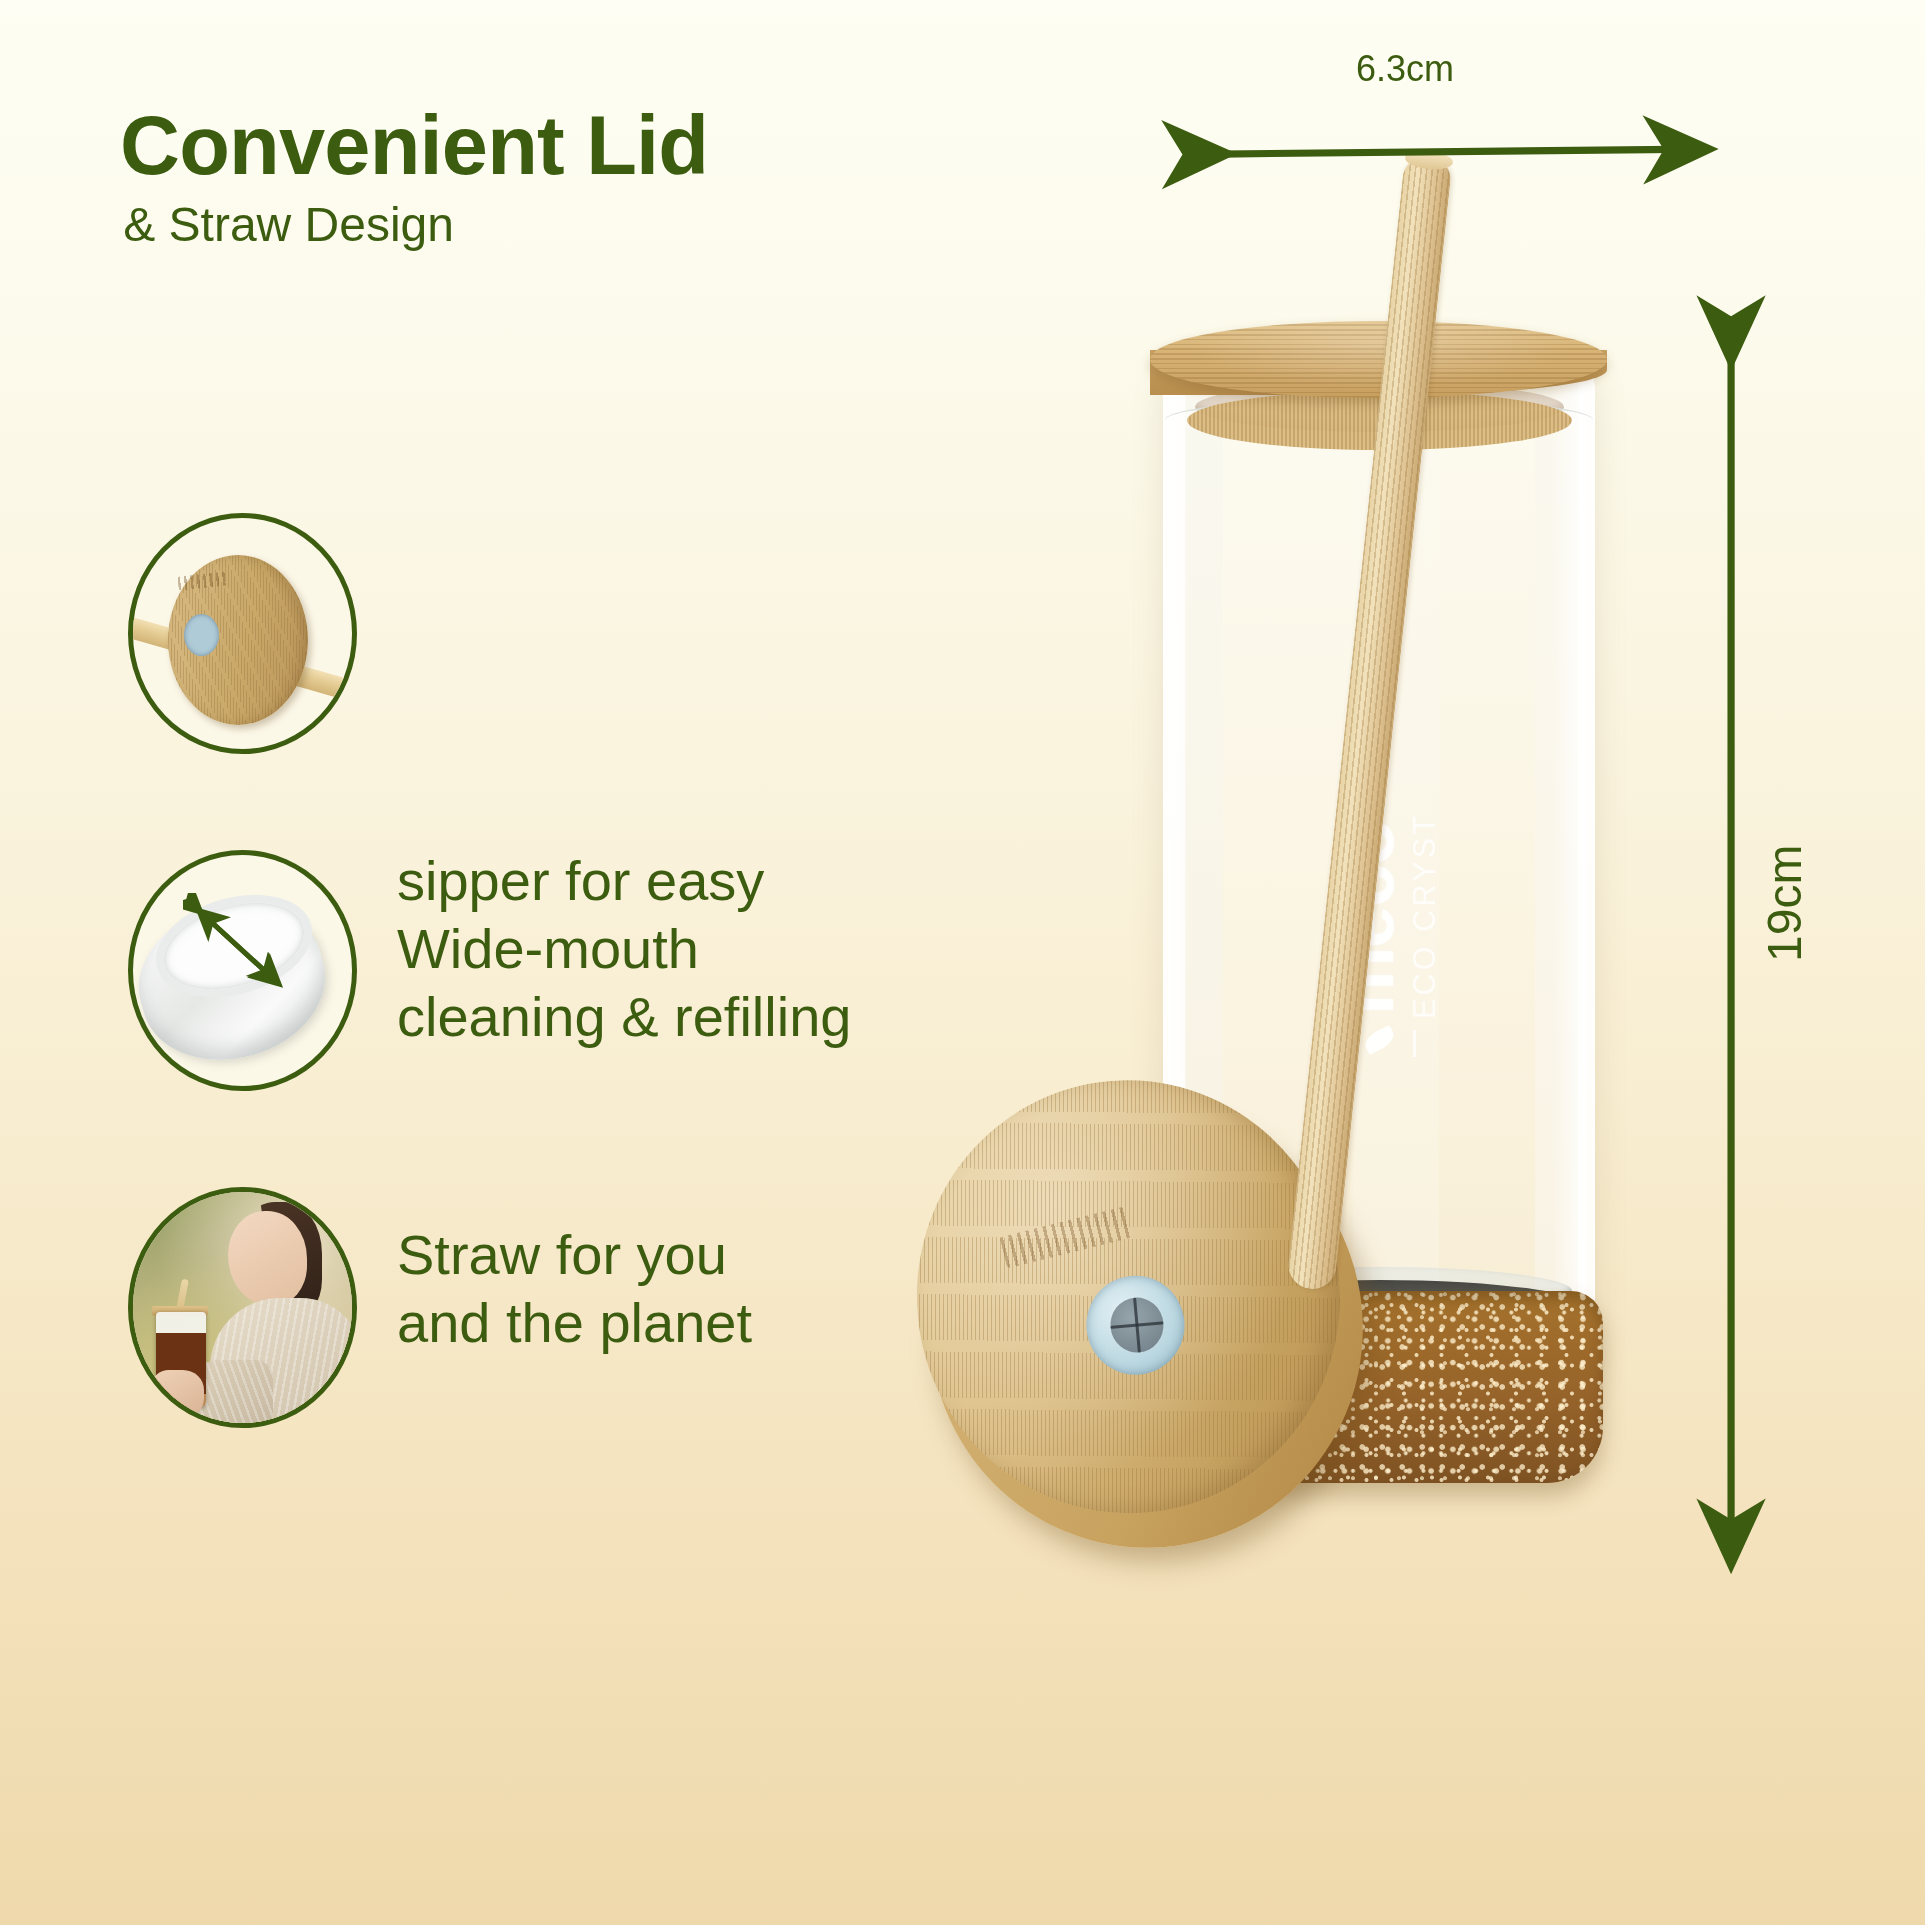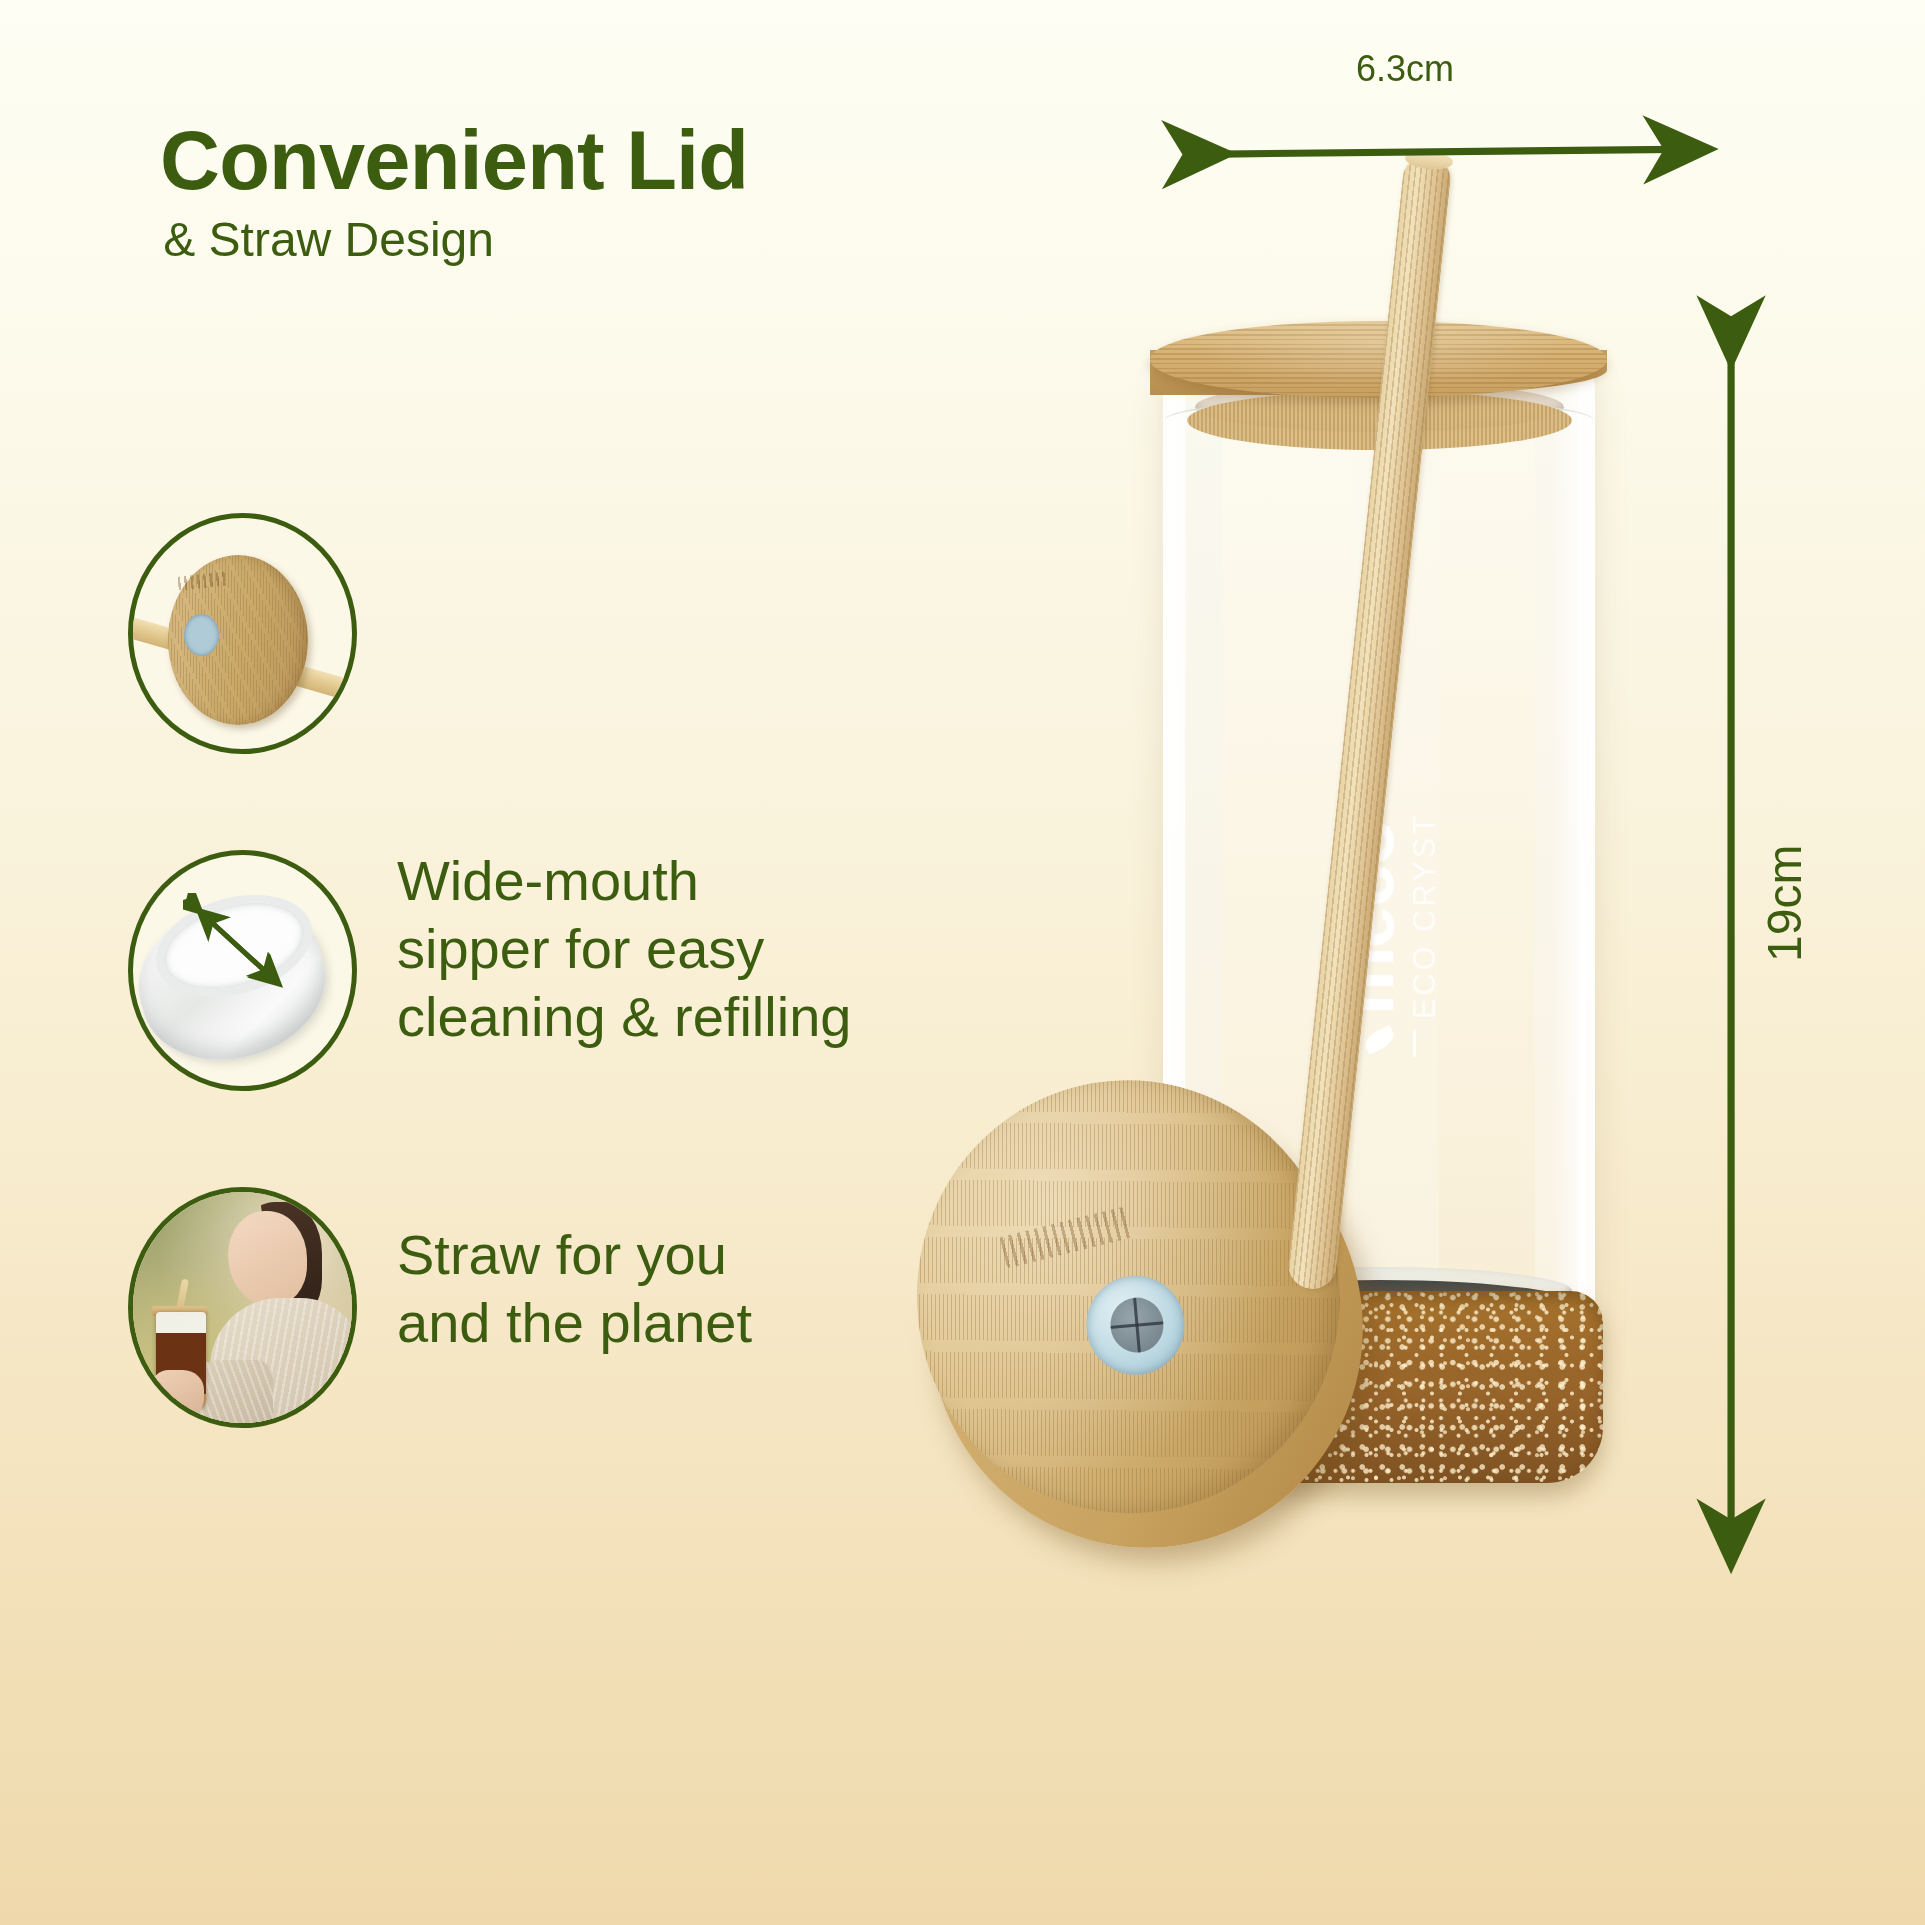--- a/index.html
+++ b/index.html
@@ -4,21 +4,21 @@
 <style>
   * { margin:0; padding:0; box-sizing:border-box; }
   html,body { width:1926px; height:1926px; overflow:hidden; }
   body {
     font-family:"Liberation Sans", sans-serif;
     background:linear-gradient(180deg,#FEFEF4 0%, #FCFAEB 18%, #FAF4DF 38%, #F8EDD0 58%, #F4E3BE 78%, #EFD9AC 100%);
     position:relative;
   }
 
   
-  #headline { position:absolute; left:120px; top:119px; width:882px;margin-left:40px; }
+  #headline { position:absolute; left:120px; top:104px; width:882px; }
   #headline .l1 {
     font-size:83px; font-weight:bold; color:#3C5C10;
     letter-spacing:-0.8px; line-height:1.0;
   }
   #headline .l2 {
     font-size:48px; font-weight:400; color:#3C5C10;
     line-height:1.05; margin-top:13px; margin-left:3.2px;
   }
 
   #features { position:absolute; left:120px; top:513px; width:922px; }
@@ -348,22 +348,22 @@
           <marker id="mB" markerWidth="7" markerHeight="7" refX="5.4" refY="3.5" orient="auto">
             <path d="M0,0 L7,3.5 L0,7 L1.8,3.5 Z" fill="#3C5C10"></path>
           </marker>
         </defs>
         <line x1="118" y1="112" x2="20" y2="22" stroke="#3C5C10" stroke-width="6" marker-start="url(#mB)" marker-end="url(#mA)" transform="rotate(180 69 67)"></line>
         <line x1="22" y1="24" x2="116" y2="110" stroke="#3C5C10" stroke-width="6" marker-end="url(#mA)"></line>
         <line x1="116" y1="110" x2="22" y2="24" stroke="#3C5C10" stroke-width="6" marker-end="url(#mB)"></line>
       </svg>
     </div>
     <div class="feat-text">
+      <div>sipper for easy</div>
       <div>Wide-mouth</div>
-      <div>sipper for easy</div>
       <div>cleaning &amp; refilling</div>
     </div>
   </div>
 
   <div class="feature f3">
     <div class="feat-badge">
       <div class="b3">
         <div class="b3-bg"></div>
         <div class="b3-hair"></div>
         <div class="b3-head"></div>

